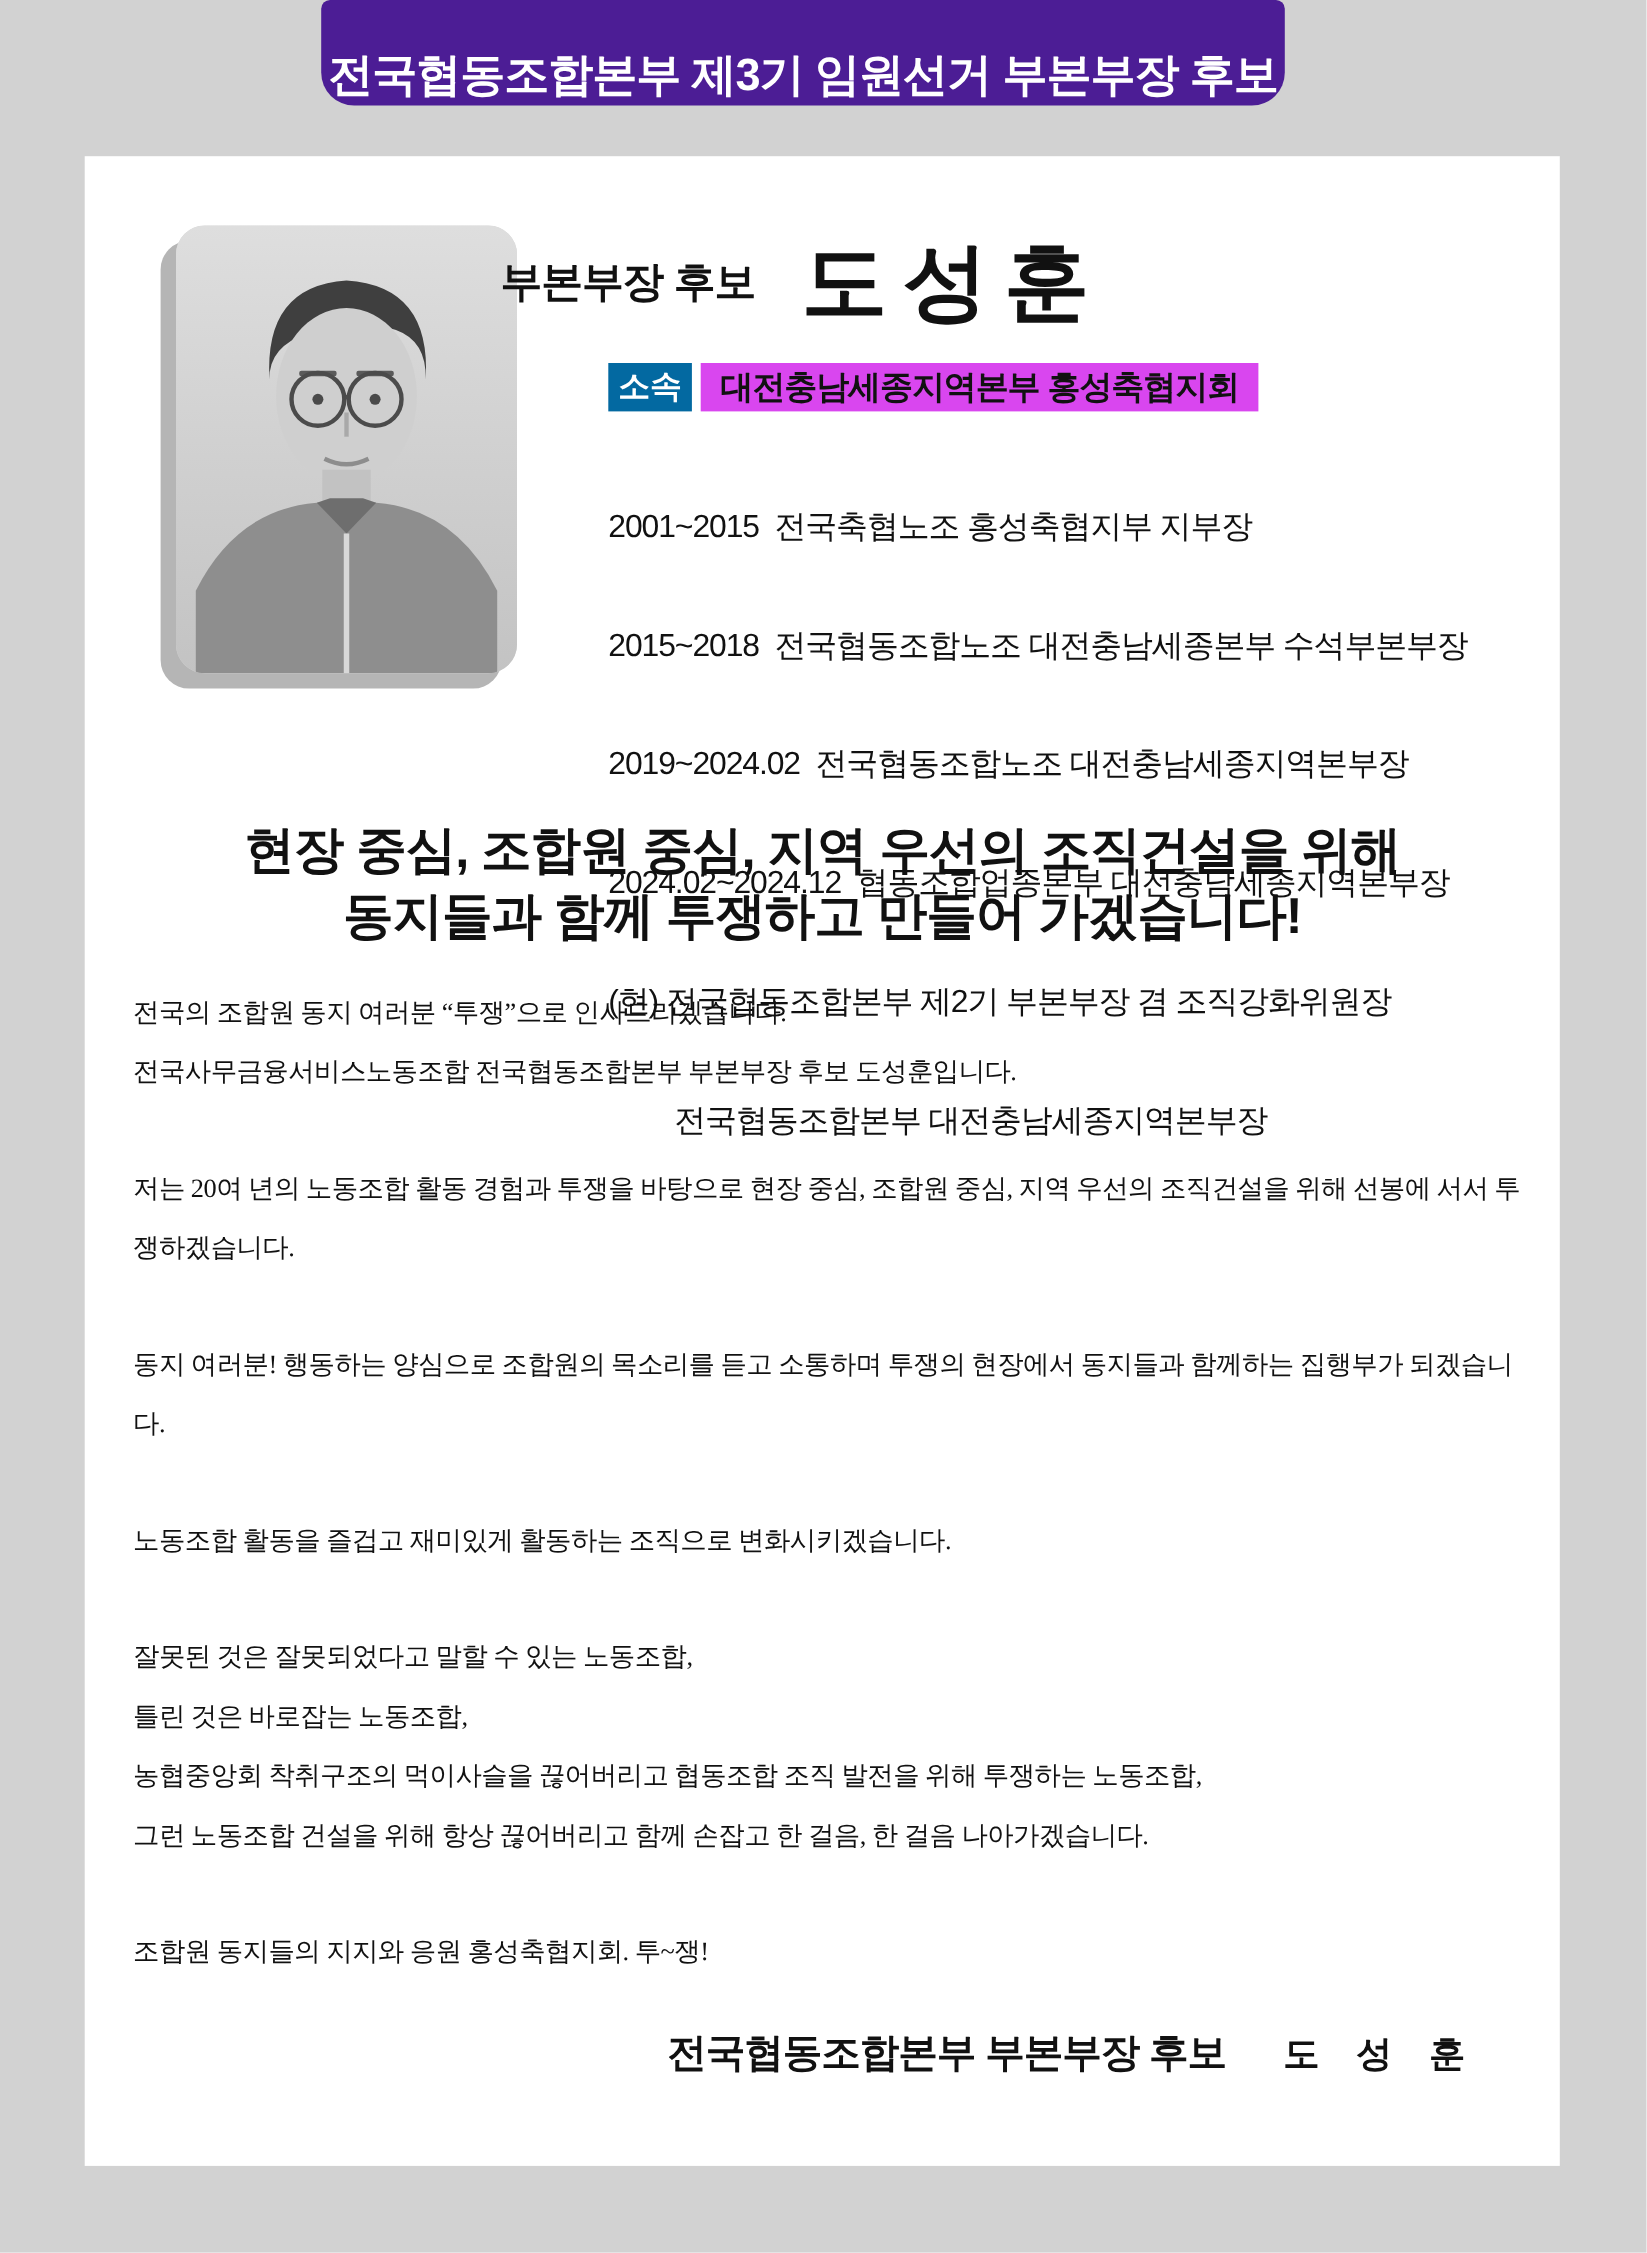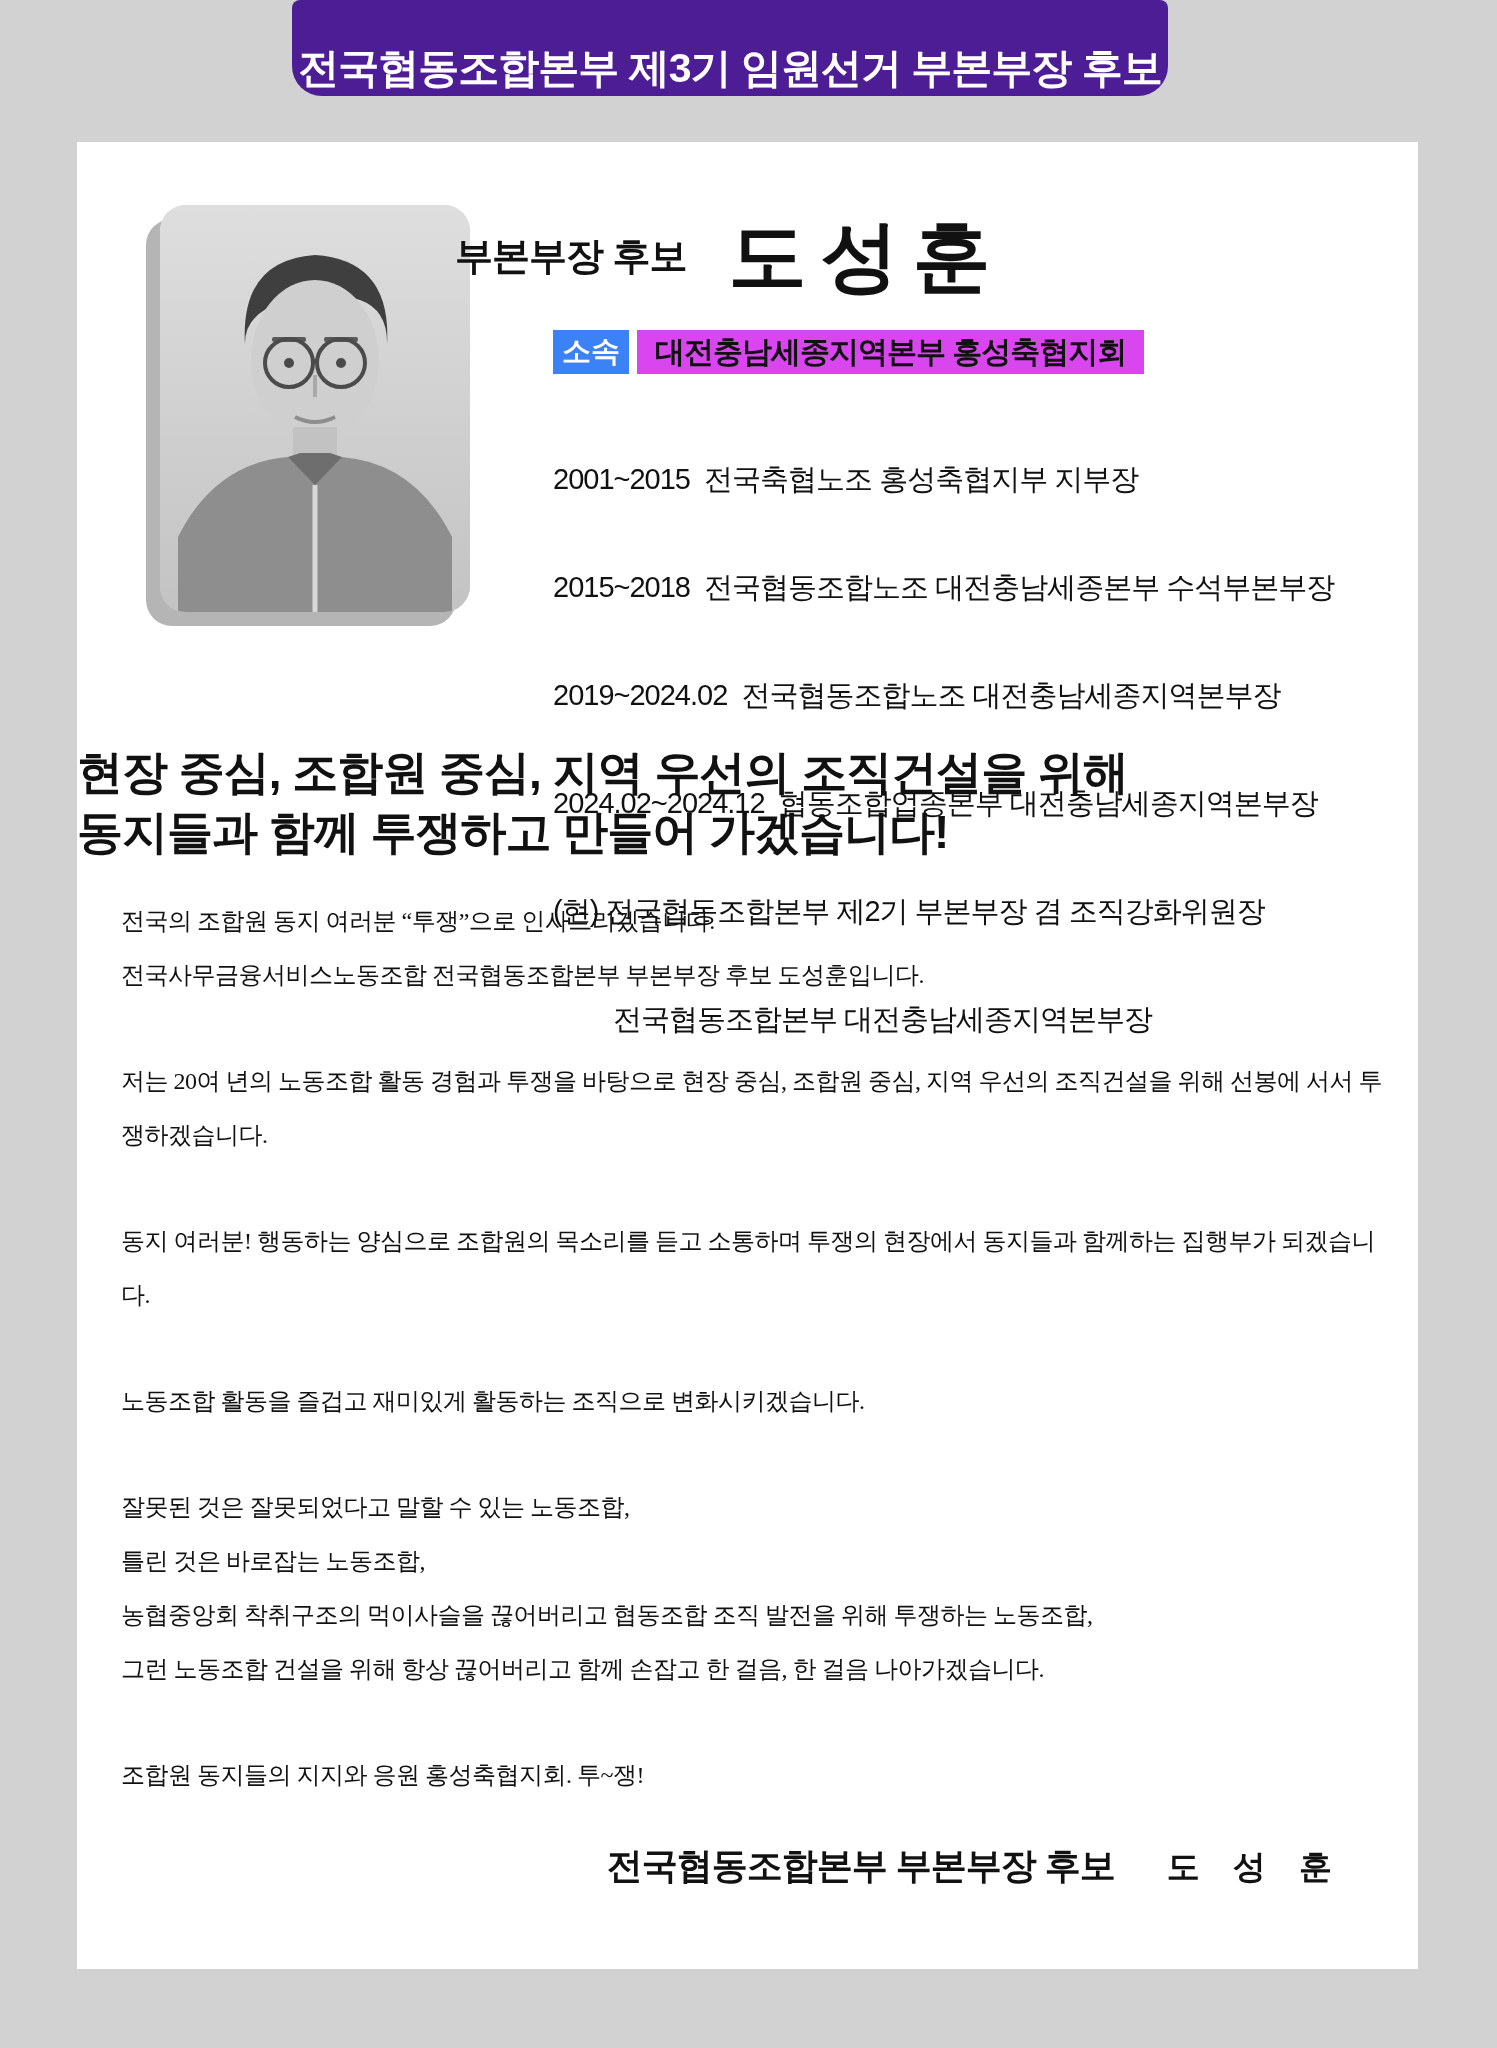--- a/index.html
+++ b/index.html
@@ -88,21 +88,21 @@
   
   .affil-row {
     position: absolute;
     left: 476px;
     top: 188px;
     display: flex;
     align-items: stretch;
     height: 44px;
   }
   .affil-badge {
-    background: #3b82f6;
+    background: #0369a1;
     color: #ffffff;
     font-size: 29px;
     font-weight: 700;
     width: 76px;
     display: flex;
     align-items: center;
     justify-content: center;
     margin-right: 8px;
   }
   .affil-value {
@@ -127,20 +127,21 @@
     white-space: pre;
   }
   .career-item { white-space: pre; }
   .career-item.indent { padding-left: 60px; }
   
   .headline {
     position: absolute;
     left: 0;
     top: 600px;
     width: 100%;
+    text-align: center;
     font-size: 46px;
     font-weight: 800;
     letter-spacing: -1px;
     line-height: 60px;
   }
   
   .manifesto {
     position: absolute;
     left: 44px;
     top: 752px;

